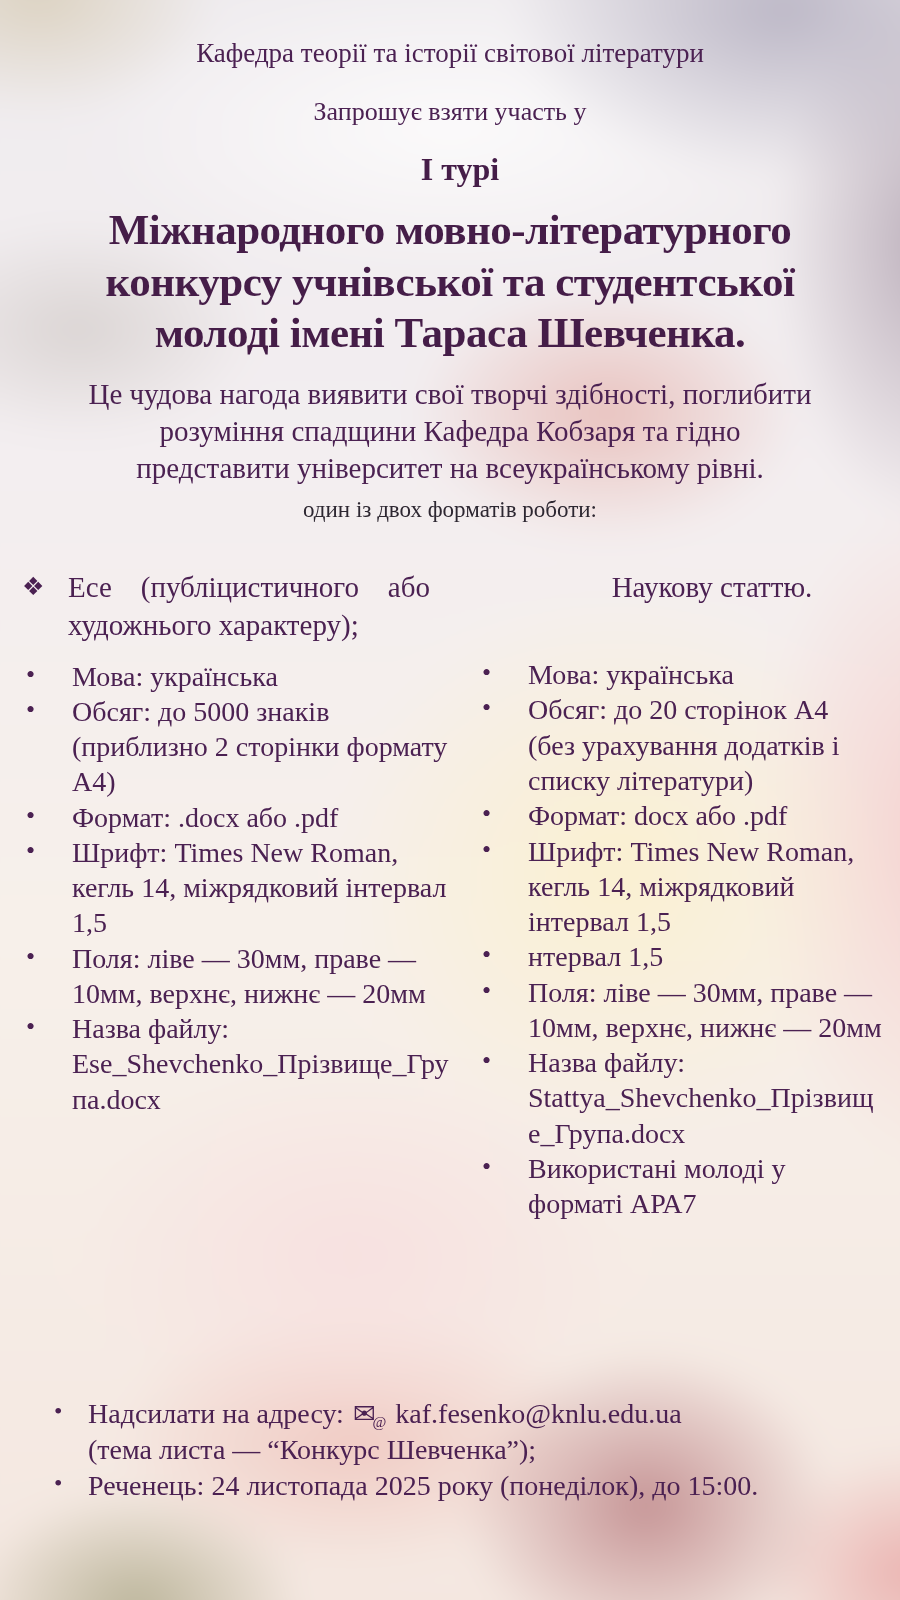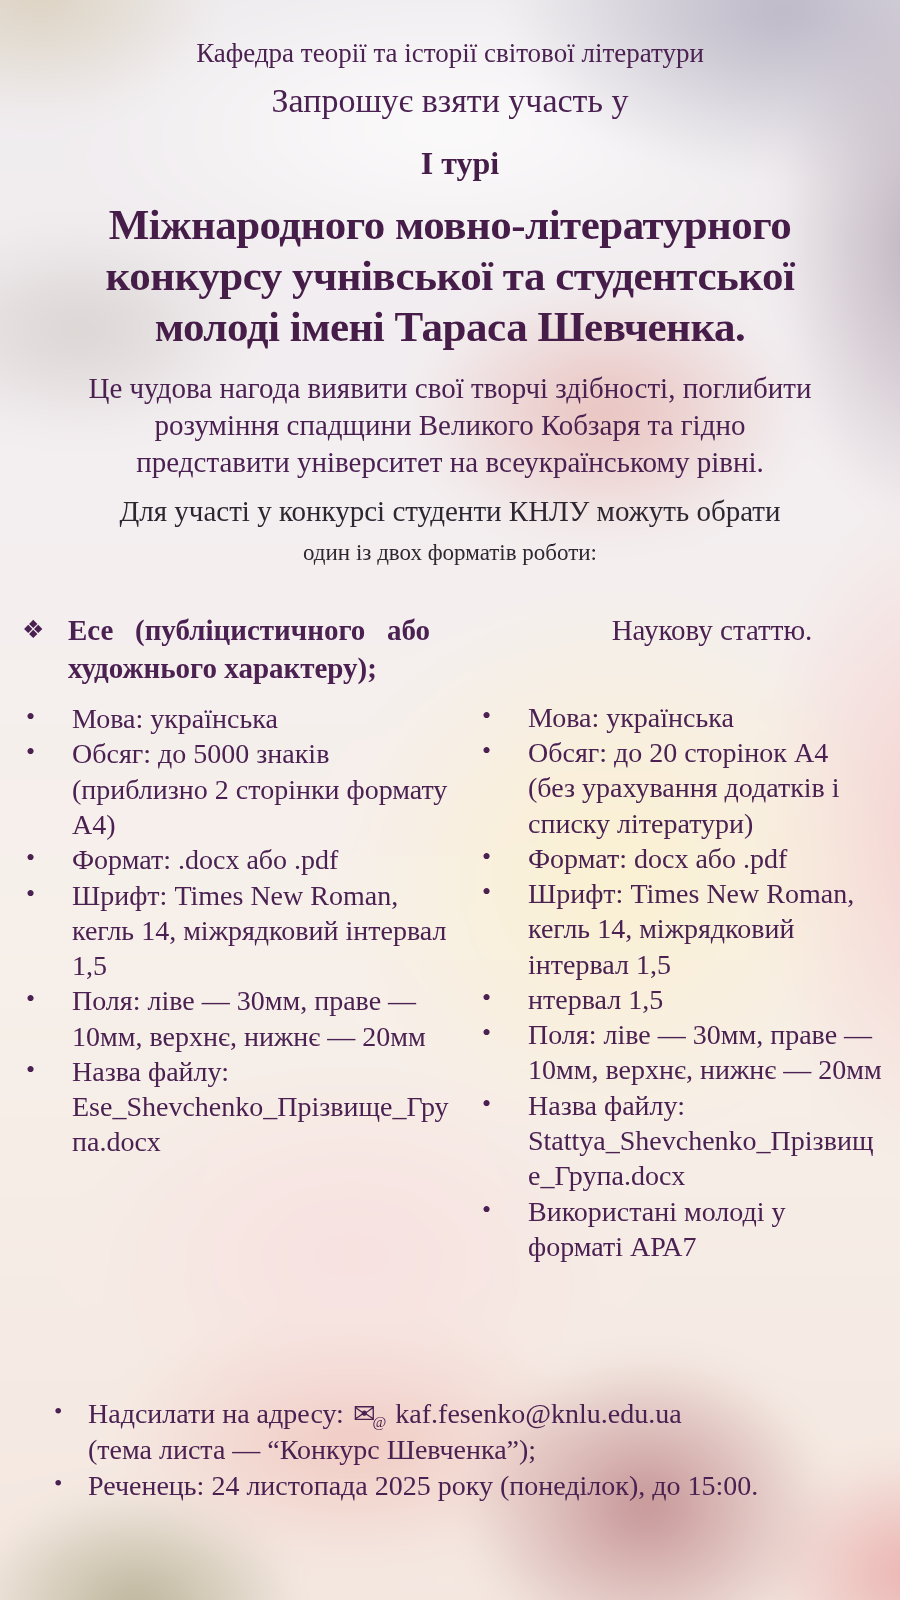--- a/index.html
+++ b/index.html
@@ -27,37 +27,37 @@
       radial-gradient(ellipse 430px 300px at 40% 77%,rgba(248,223,223,.85), transparent 65%),
       radial-gradient(ellipse 300px 250px at 70% 92%,rgba(158,77,85,.55),   transparent 62%),
       radial-gradient(ellipse 370px 200px at 40% 88%,rgba(238,188,180,.7),  transparent 65%),
       radial-gradient(ellipse 270px 190px at 18% 98%,rgba(148,146,106,.6),  transparent 62%),
       radial-gradient(ellipse 230px 190px at 97% 96%,rgba(229,150,150,.65), transparent 65%),
       linear-gradient(180deg,#efecef 0%,#f3eef0 30%,#f7f0ea 58%,#f4e7e0 100%);
   }
   .content{position:absolute;inset:0;text-align:center;}
   p,h1,ul{margin:0;}
   .dept   {padding-top:36px;font-size:27px;line-height:1.3;}
-  .invite {margin-top:8px;font-size:34px;line-height:1.3;text-align:center;}
+  .invite {margin-top:24px;font-size:26px;line-height:1.3;text-align:center;}
   .round  {margin-top:20px;font-size:32px;line-height:1.3;font-weight:bold;color:#451d48;padding-left:20px;}
   .title  {margin:14px 54px 0;font-size:43px;line-height:1.19;font-weight:bold;color:#451d48;letter-spacing:-0.5px;}
   .intro  {margin:18px 44px 0;font-size:29px;line-height:1.27;}
   .choose {margin:12px 0 0;font-size:29px;line-height:1.25;color:#2d2731;}
   .formats{margin:10px 0 0;font-size:23px;line-height:1.25;color:#2d2731;}
   .formats .b,.choose .b{color:#2d2731;}
   .b{font-weight:normal;}
   .i{}
 
   .cols{display:flex;align-items:flex-start;text-align:left;margin:44px 8px 0 14px;}
   .col-left{width:444px;}
   .col-right{flex:1;margin-left:12px;padding-right:10px;}
   .col-head{display:flex;min-height:74px;font-size:29px;line-height:1.3;margin-bottom:14px;}
   .col-head .blt{flex:0 0 46px;padding-left:8px;font-size:25px;line-height:1.45;}
   .col-head-text{flex:1;}
-  .essay-head .col-head-text{text-align:justify;padding-right:28px;font-weight:bold;}
+  .essay-head .col-head-text{text-align:justify;padding-right:28px;}
   .article-head .col-head-text{margin-left:72px;text-align:center;}
 
   .list{list-style:none;padding:0;font-size:28px;line-height:1.26;}
   .item{display:flex;}
   .item .blt{flex:0 0 46px;padding-left:12px;font-size:26px;}
   .item .it{flex:1;overflow-wrap:anywhere;}
 
   .footer{position:absolute;left:50px;right:60px;top:1396px;text-align:left;}
   .footer .list{font-size:28px;line-height:1.28;}
   .footer .item .blt{flex:0 0 34px;padding-left:4px;font-size:24px;}
@@ -72,22 +72,21 @@
 
 <div class="poster">
   <div class="bg"></div>
   <div class="content">
 
     <p class="dept">Кафедра теорії та історії світової літератури</p>
     <p class="invite">Запрошує взяти участь у</p>
     <p class="round">І турі</p>
     <h1 class="title">Міжнародного мовно-літературного конкурсу учнівської та студентської молоді імені Тараса Шевченка.</h1>
 
-    <p class="intro"><span>Це чудова нагода </span><span class="b">виявити свої творчі здібності</span><span>, </span><span class="b">поглибити</span><br><span class="b">розуміння спадщини Великого Кобзаря</span><span> та </span><span class="b">гідно</span><br><span class="b">представити університет</span><span> на всеукраїнському рівні.</span></p>
-    <p class="choose">Для участі у конкурсі студенти КНЛУ можуть обрати</p>
+    <p class="intro"><span>Це чудова нагода </span><span class="b">виявити свої творчі здібності</span><span>, </span><span class="b">поглибити</span><br><span class="b">розуміння спадщини Кафедра Кобзаря</span><span> та </span><span class="b">гідно</span><br><span class="b">представити університет</span><span> на всеукраїнському рівні.</span></p>
     <p class="formats"><span class="b">один із двох форматів роботи</span><span>:</span></p>
 
     <div class="cols">
 
       <div class="col-left">
         <div class="col-head essay-head">
           <span class="blt">❖</span>
           <div class="col-head-text"><span>Есе (публіцистичного або художнього характеру);</span></div>
         </div>
         <ul class="list">

